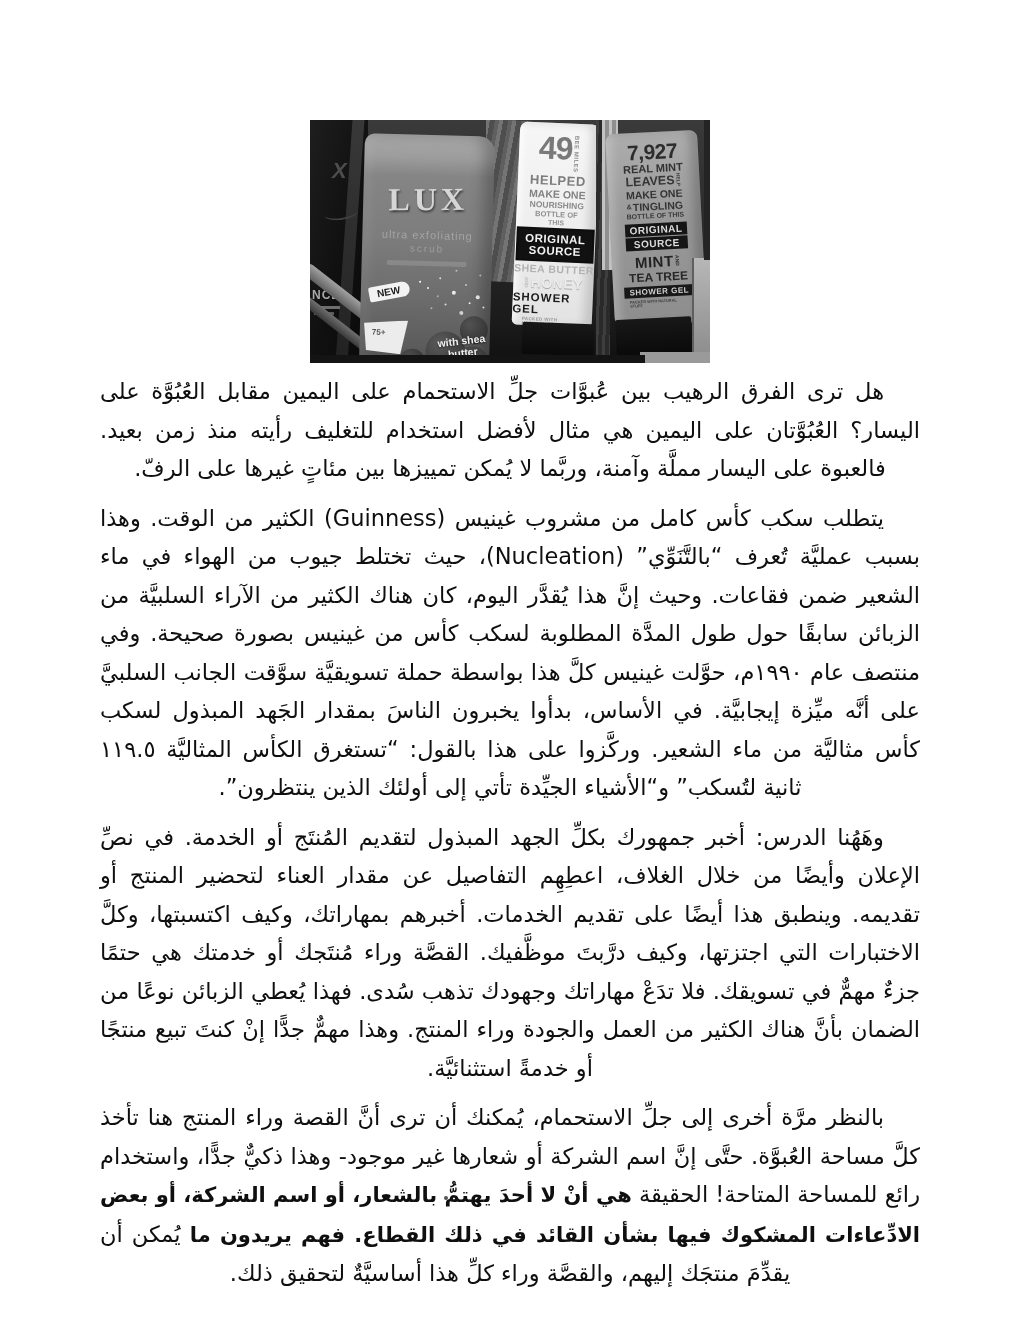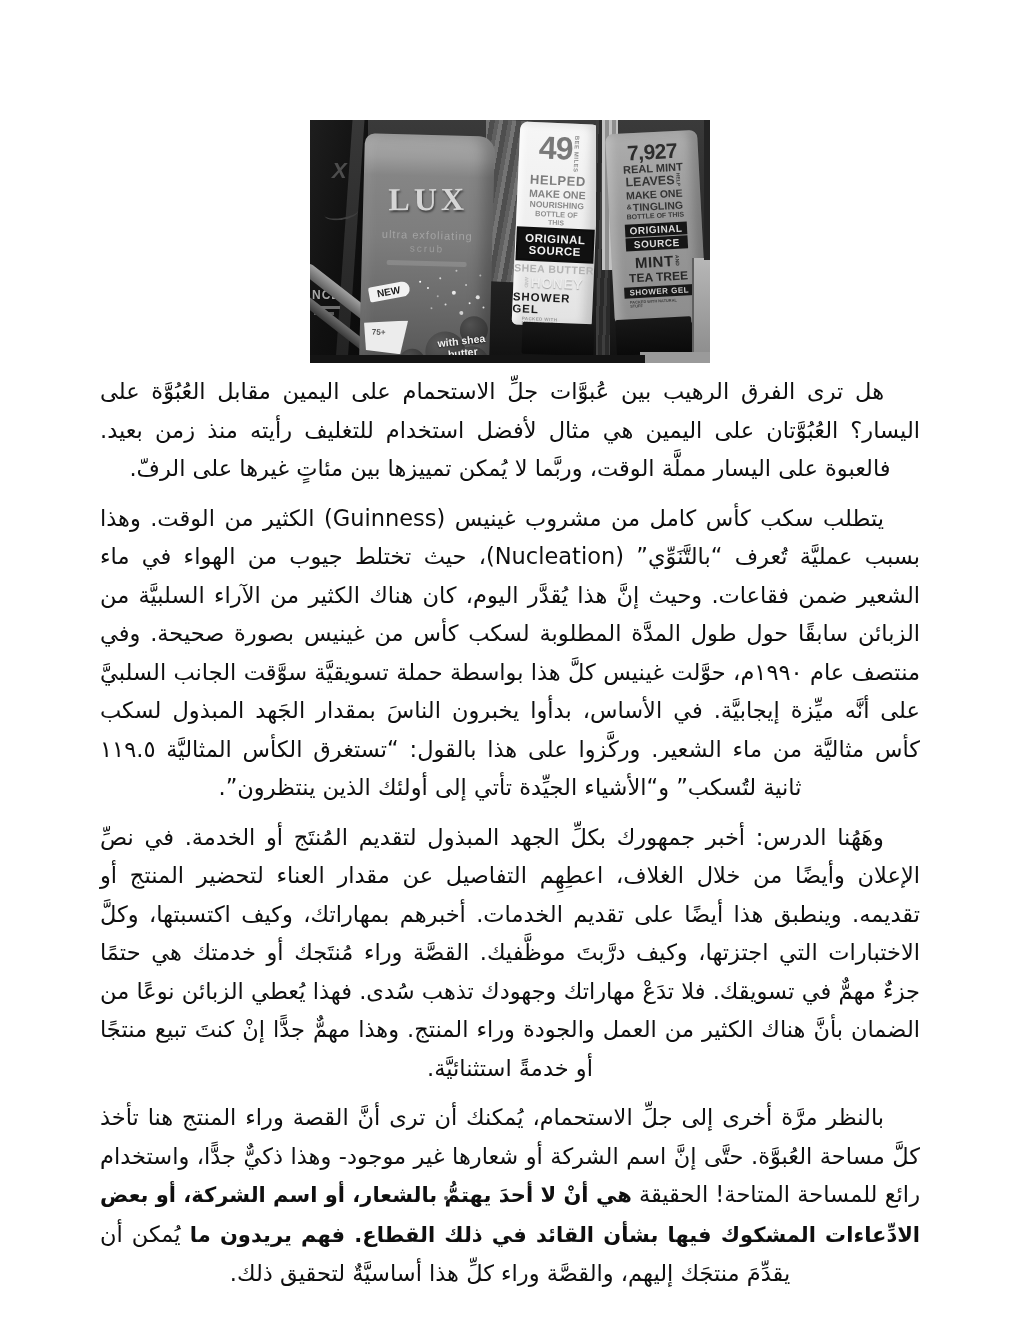--- a/index.html
+++ b/index.html
@@ -222,21 +222,21 @@
     </div>
     <div class="cap cap-right"></div>
 
     <div class="ph-shelf-right"></div>
     <div class="ph-shelf-corner"></div>
     <div class="ph-bottom"></div>
     <div class="ph-top-right"></div>
   </div>
 
   <div class="article">
-    <p>هل ترى الفرق الرهيب بين عُبوَّات جلِّ الاستحمام على اليمين مقابل العُبُوَّة على اليسار؟ العُبُوَّتان على اليمين هي مثال لأفضل استخدام للتغليف رأيته منذ زمن بعيد. فالعبوة على اليسار مملَّة الوقت، وربَّما لا يُمكن تمييزها بين مئاتٍ غيرها على الرفّ.</p>
+    <p>هل ترى الفرق الرهيب بين عُبوَّات جلِّ الاستحمام على اليمين مقابل العُبُوَّة على اليسار؟ العُبُوَّتان على اليمين هي مثال لأفضل استخدام للتغليف رأيته منذ زمن بعيد. فالعبوة على اليسار مملَّة وآمنة، وربَّما لا يُمكن تمييزها بين مئاتٍ غيرها على الرفّ.</p>
     <p>يتطلب سكب كأس كامل من مشروب غينيس (Guinness) الكثير من الوقت. وهذا بسبب عمليَّة تُعرف “بالتَّنَوِّي” (Nucleation)، حيث تختلط جيوب من الهواء في ماء الشعير ضمن فقاعات. وحيث إنَّ هذا يُقدَّر اليوم، كان هناك الكثير من الآراء السلبيَّة من الزبائن سابقًا حول طول المدَّة المطلوبة لسكب كأس من غينيس بصورة صحيحة. وفي منتصف عام ١٩٩٠م، حوَّلت غينيس كلَّ هذا بواسطة حملة تسويقيَّة سوَّقت الجانب السلبيَّ على أنَّه ميِّزة إيجابيَّة. في الأساس، بدأوا يخبرون الناسَ بمقدار الجَهد المبذول لسكب كأس مثاليَّة من ماء الشعير. وركَّزوا على هذا بالقول: “تستغرق الكأس المثاليَّة ١١٩.٥ ثانية لتُسكب” و“الأشياء الجيِّدة تأتي إلى أولئك الذين ينتظرون”.</p>
     <p>وهَهُنا الدرس: أخبر جمهورك بكلِّ الجهد المبذول لتقديم المُنتَج أو الخدمة. في نصِّ الإعلان وأيضًا من خلال الغلاف، اعطِهِم التفاصيل عن مقدار العناء لتحضير المنتج أو تقديمه. وينطبق هذا أيضًا على تقديم الخدمات. أخبرهم بمهاراتك، وكيف اكتسبتها، وكلَّ الاختبارات التي اجتزتها، وكيف درَّبتَ موظَّفيك. القصَّة وراء مُنتَجك أو خدمتك هي حتمًا جزءٌ مهمٌّ في تسويقك. فلا تدَعْ مهاراتك وجهودك تذهب سُدى. فهذا يُعطي الزبائن نوعًا من الضمان بأنَّ هناك الكثير من العمل والجودة وراء المنتج. وهذا مهمٌّ جدًّا إنْ كنتَ تبيع منتجًا أو خدمةً استثنائيَّة.</p>
     <p><span>بالنظر مرَّة أخرى إلى جلِّ الاستحمام، يُمكنك أن ترى أنَّ القصة وراء المنتج هنا تأخذ كلَّ مساحة العُبوَّة. حتَّى إنَّ اسم الشركة أو شعارها غير موجود- وهذا ذكيٌّ جدًّا، واستخدام رائع للمساحة المتاحة! الحقيقة </span><span class="b">هي أنْ لا أحدَ يهتمُّ بالشعار، أو اسم الشركة، أو بعض الادِّعاءات المشكوك فيها بشأن القائد في ذلك القطاع. فهم يريدون ما </span><span>يُمكن أن يقدِّمَ منتجَك إليهم، والقصَّة وراء كلِّ هذا أساسيَّةٌ لتحقيق ذلك.</span></p>
   </div>
 
   <div class="page-mark"></div>
 
 </div>
 
 </body></html>

